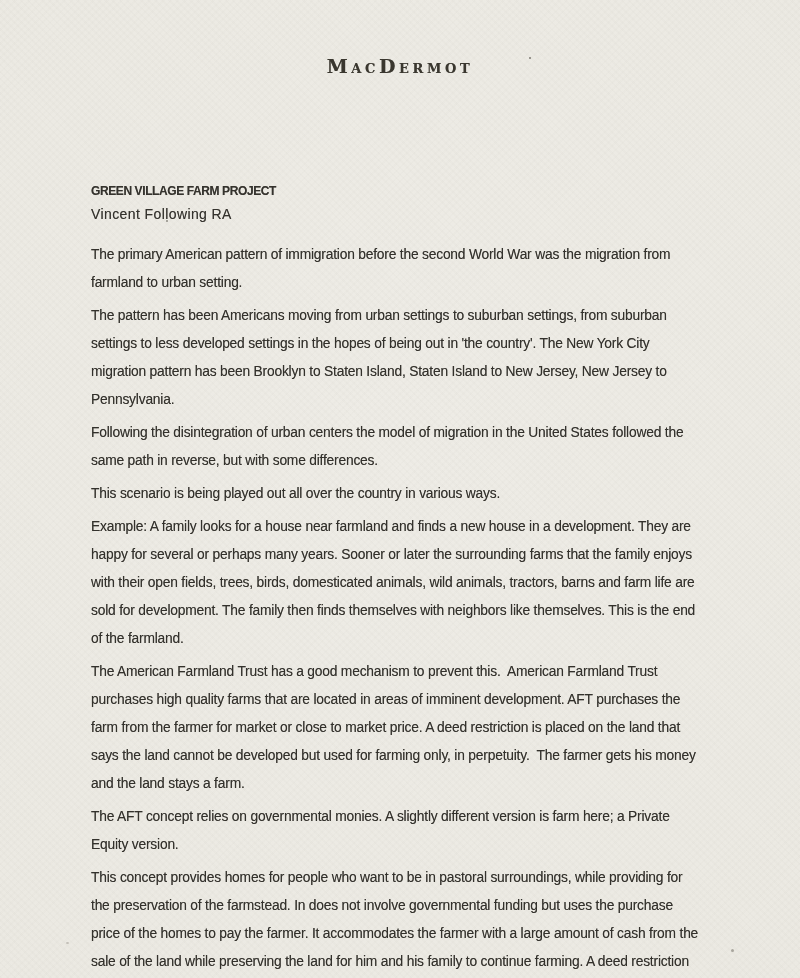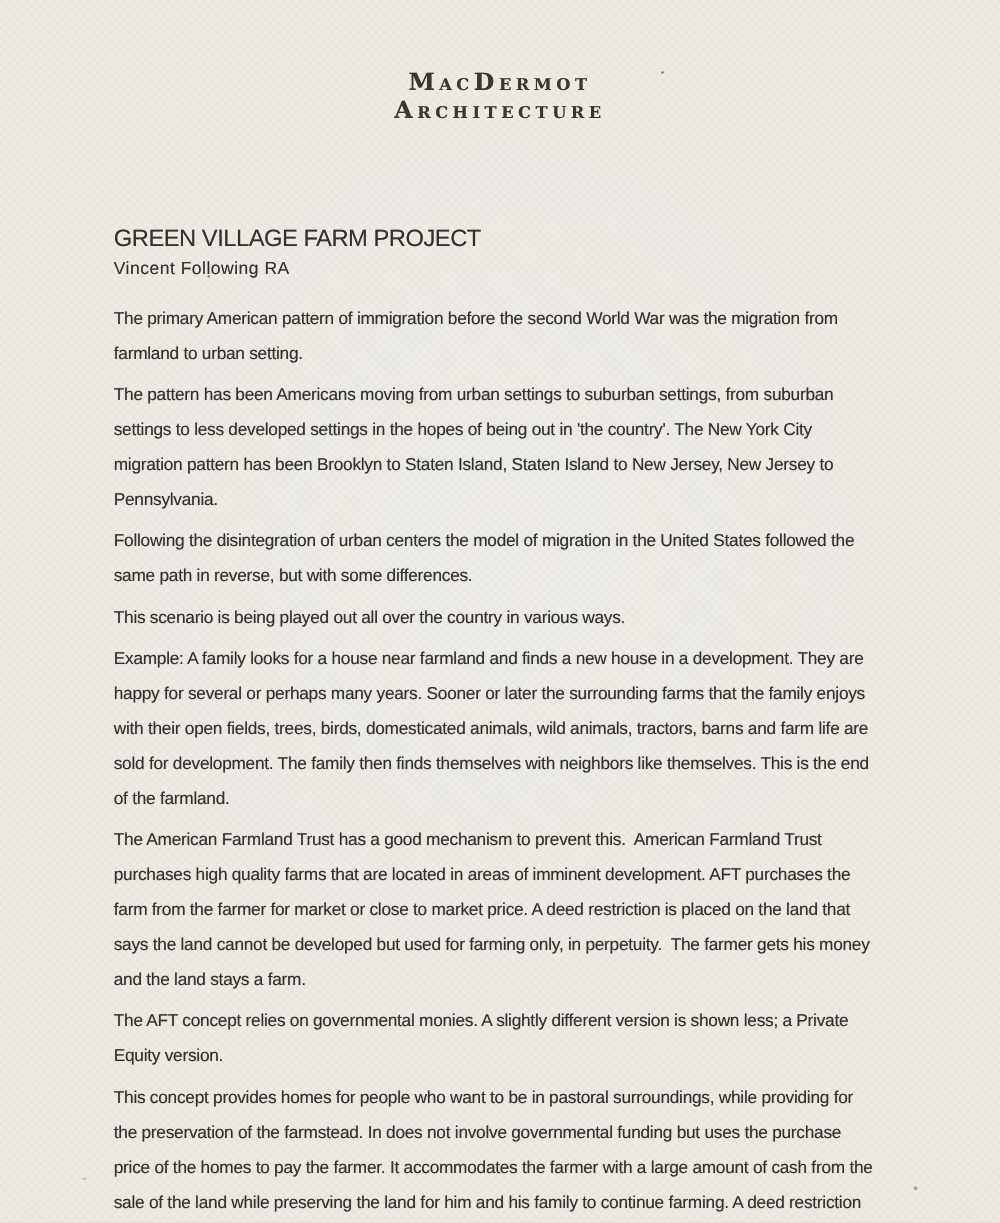--- a/index.html
+++ b/index.html
@@ -37,23 +37,23 @@
   }
   
   .title-block {
     position: absolute;
     top: 180px;
     left: 91px;
     line-height: 23px;
     text-shadow: 0 0 0.5px rgba(51,49,44,0.5);
   }
   .doc-title {
-    font-size: 19px;
+    font-size: 12px;
     letter-spacing: -0.4px;
-    font-weight: normal;
+    font-weight: bold;
     color: #34322d;
   }
   .doc-author {
     font-size: 14px;
     letter-spacing: 0.4px;
     color: #34322d;
   }
   
   .body-text {
     position: absolute;
@@ -80,21 +80,20 @@
   .speck-3 { left: 731px; top: 949px; width: 3px; height: 3px; background: #a8a59d; }
   .speck-4 { left: 66px;  top: 942px; width: 3px; height: 2px; background: #c2bfb7; }
 </style>
 </head>
 <body>
 
 <div class="page">
 
   <div class="letterhead">
     <div>MacDermot</div>
-    <div>Architecture</div>
   </div>
 
   <div class="title-block">
     <div class="doc-title">GREEN VILLAGE FARM PROJECT</div>
     <div class="doc-author">Vincent Following RA</div>
   </div>
 
   <div class="body-text">
     <div class="para">The primary American pattern of immigration before the second World War was the migration from
 farmland to urban setting.</div>
@@ -108,21 +107,21 @@
     <div class="para">Example: A family looks for a house near farmland and finds a new house in a development. They are
 happy for several or perhaps many years. Sooner or later the surrounding farms that the family enjoys
 with their open fields, trees, birds, domesticated animals, wild animals, tractors, barns and farm life are
 sold for development. The family then finds themselves with neighbors like themselves. This is the end
 of the farmland.</div>
     <div class="para">The American Farmland Trust has a good mechanism to prevent this.  American Farmland Trust
 purchases high quality farms that are located in areas of imminent development. AFT purchases the
 farm from the farmer for market or close to market price. A deed restriction is placed on the land that
 says the land cannot be developed but used for farming only, in perpetuity.  The farmer gets his money
 and the land stays a farm.</div>
-    <div class="para">The AFT concept relies on governmental monies. A slightly different version is shown less; a Private
+    <div class="para">The AFT concept relies on governmental monies. A slightly different version is farm here; a Private
 Equity version.</div>
     <div class="para">This concept provides homes for people who want to be in pastoral surroundings, while providing for
 the preservation of the farmstead. In does not involve governmental funding but uses the purchase
 price of the homes to pay the farmer. It accommodates the farmer with a large amount of cash from the
 sale of the land while preserving the land for him and his family to continue farming. A deed restriction
 is placed on the open farming area which preserves the land for farming in perpetuity, similar to the AFT
 model.</div>
   </div>
 
   <div class="speck speck-1"></div>

